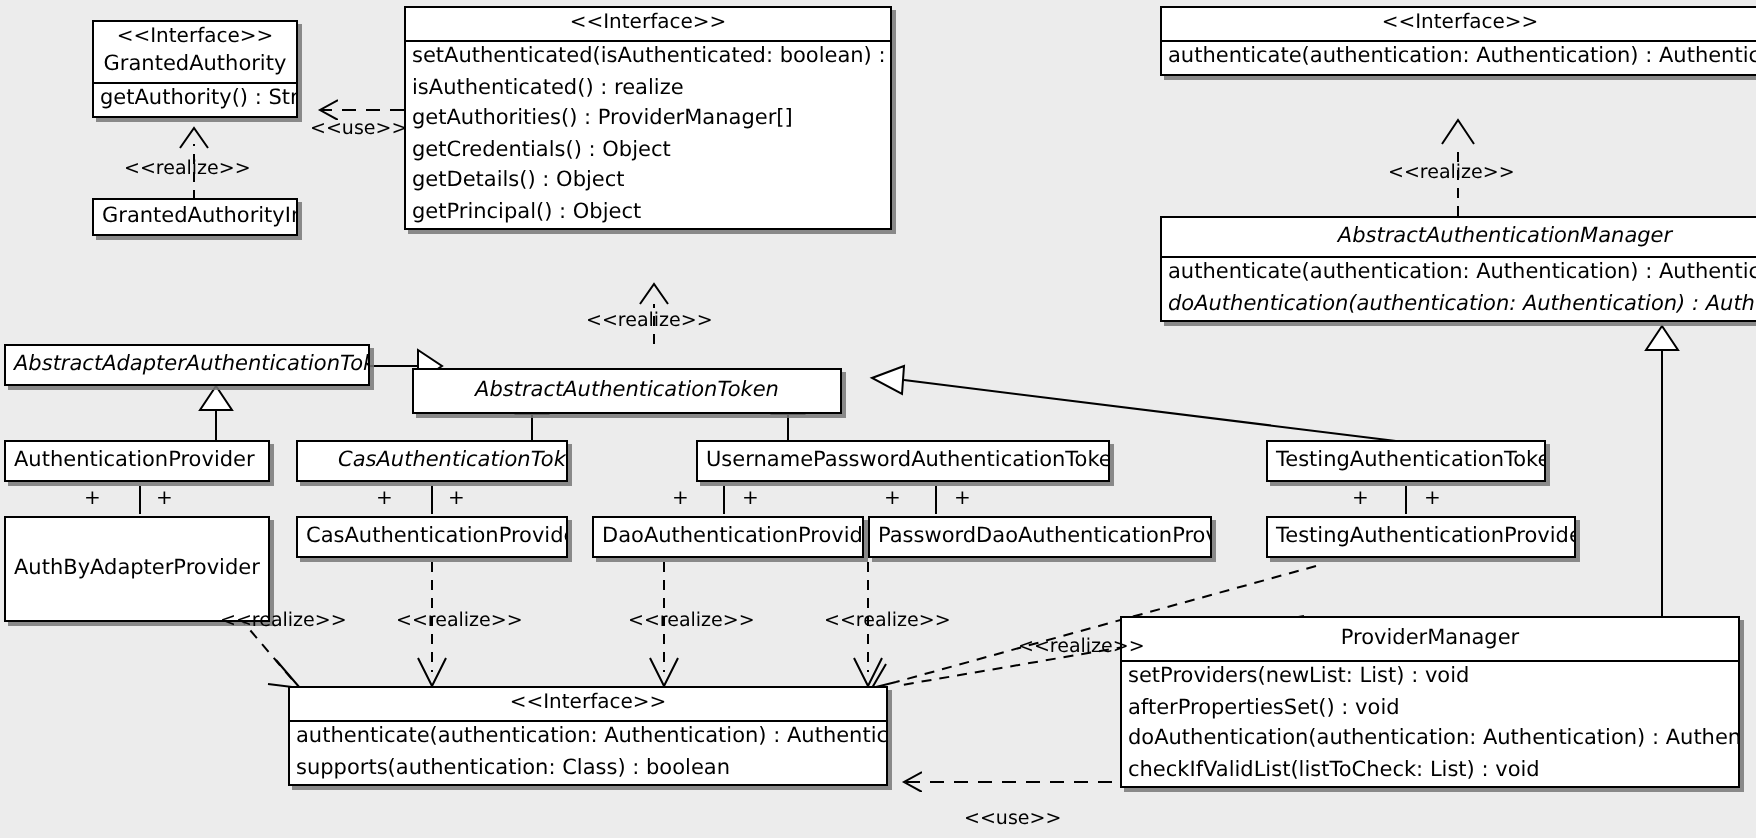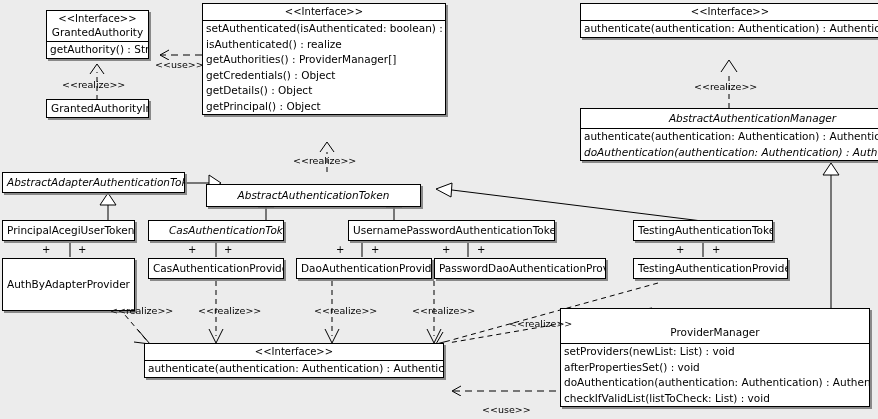--- a/index.html
+++ b/index.html
@@ -192,21 +192,21 @@
   </div>
 
   <div class="uml" style="left:206px;top:172px;width:215px;margin-top:12px;">
     <div class="hdr" style="padding:3px 4px 4px 4px;">
       <span class="cname abstract">AbstractAuthenticationToken</span>
     </div>
   </div>
 
   <div class="uml compact" style="left:2px;top:220px;width:133px;">
     <div class="hdr" style="padding:2px 2px;">
-      <span class="cname">PrincipalAcegiUserToken</span>
+      <span class="cname">AuthenticationProvider</span>
     </div>
   </div>
 
   <div class="uml compact" style="left:148px;top:220px;width:136px;">
     <div class="hdr" style="padding:2px 18px;font-style:italic;">
       <span class="cname">CasAuthenticationToken</span>
     </div>
   </div>
 
   <div class="uml compact" style="left:348px;top:220px;width:207px;">
@@ -250,25 +250,26 @@
       <span class="cname">TestingAuthenticationProvider</span>
     </div>
   </div>
 
   <div class="uml" style="left:144px;top:343px;width:300px;">
     <div class="hdr">
       <span class="stereo">&lt;&lt;Interface&gt;&gt;</span>
     </div>
     <div class="ops sep">
       <div class="op">authenticate(authentication: Authentication) : Authentication</div>
+      <div class="op">supports(authentication: Class) : boolean</div>
     </div>
   </div>
 
   <div class="uml" style="left:560px;top:308px;width:310px;">
-    <div class="hdr" style="padding:3px 4px 4px 4px;margin-top:13px;">
+    <div class="hdr" style="padding:3px 4px 4px 4px;">
       <span class="cname">ProviderManager</span>
     </div>
     <div class="ops sep">
       <div class="op">setProviders(newList: List) : void</div>
       <div class="op">afterPropertiesSet() : void</div>
       <div class="op">doAuthentication(authentication: Authentication) : Authentication</div>
       <div class="op">checkIfValidList(listToCheck: List) : void</div>
     </div>
   </div>
 

